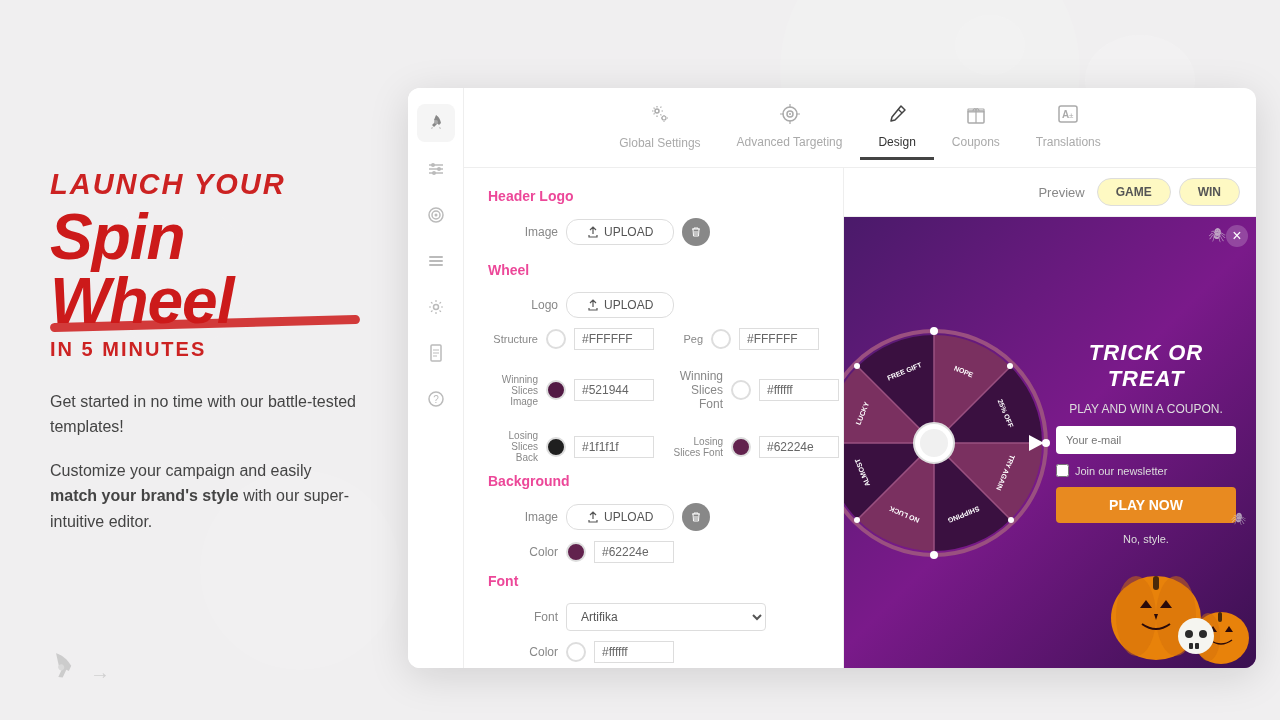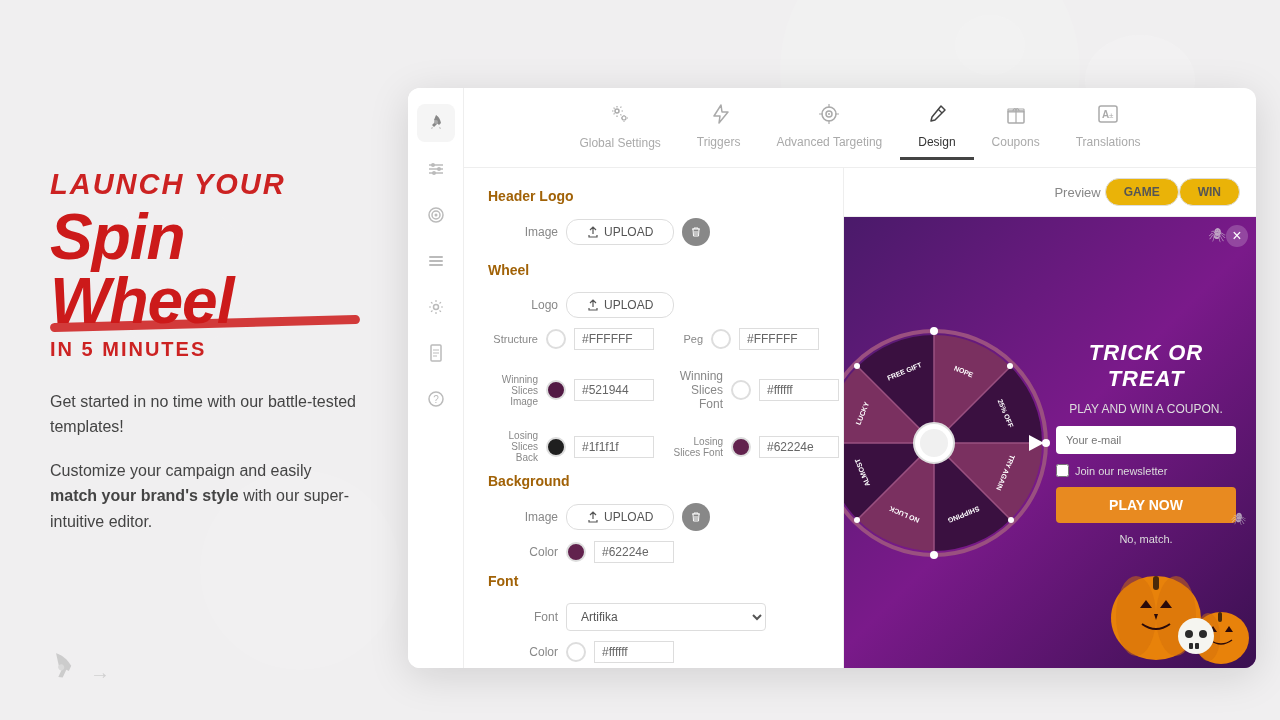--- a/index.html
+++ b/index.html
@@ -150,21 +150,21 @@
     
     .settings-panel {
       width: 380px;
       padding: 20px 24px;
       overflow-y: auto;
       border-right: 1px solid #eee;
       flex-shrink: 0;
     }
 
     .section-title {
-      color: #a16207;
+      color: #ec4899;
       font-size: 14px;
       font-weight: 600;
       margin-bottom: 14px;
     }
 
     .form-row {
       display: flex;
       align-items: center;
       margin-bottom: 10px;
       gap: 8px;
@@ -235,37 +235,38 @@
     
     .preview-panel {
       flex: 1;
       display: flex;
       flex-direction: column;
       overflow: hidden;
     }
     .preview-toolbar {
       display: flex;
       align-items: center;
+      gap: 8px;
       padding: 10px 16px;
       border-bottom: 1px solid #eee;
       justify-content: flex-end;
     }
     .preview-label {
       font-size: 13px;
       color: #888;
       margin-right: 4px;
     }
     .preview-btn {
       padding: 6px 18px;
       border-radius: 20px;
       border: 1px solid #ddd;
       font-size: 12px;
       font-weight: 600;
       cursor: pointer;
-      background: #eab308;
+      background: #fef9c3;
       color: #555;
     }
 
     
     .preview-content {
       flex: 1;
       background: #6a2c7a;
       position: relative;
       overflow: hidden;
       display: flex;
@@ -472,28 +473,20 @@
       <div class="nav-item">
         <span class="nav-icon">
           <svg width="24" height="24" viewBox="0 0 24 24">
             <circle cx="9" cy="9" r="2" fill="none" stroke="#aaa" stroke-width="1.5"></circle>
             <path d="M9 4v1.5M9 13.5V15M4 9h1.5M13.5 9H15M5.6 5.6l1 1M12.4 12.4l1 1M5.6 12.4l1-1M12.4 5.6l1-1" stroke="#aaa" stroke-width="1.2"></path>
             <circle cx="16" cy="16" r="2" fill="none" stroke="#aaa" stroke-width="1.2"></circle>
             <path d="M16 13v1M16 19v1M13 16h1M19 16h1" stroke="#aaa" stroke-width="1"></path>
           </svg>
         </span>
         <span>Global Settings</span>
-      </div>
-      <div class="nav-item">
-        <span class="nav-icon">
-          <svg width="22" height="22" viewBox="0 0 22 22">
-            <path d="M13 2L6 13h6l-1 7 9-11h-6L13 2z" fill="none" stroke="#aaa" stroke-width="1.5" stroke-linejoin="round"></path>
-          </svg>
-        </span>
-        <span>Triggers</span>
       </div>
       <div class="nav-item">
         <span class="nav-icon">
           <svg width="22" height="22" viewBox="0 0 22 22">
             <circle cx="11" cy="11" r="7" fill="none" stroke="#aaa" stroke-width="1.5"></circle>
             <circle cx="11" cy="11" r="3" fill="none" stroke="#aaa" stroke-width="1.5"></circle>
             <circle cx="11" cy="11" r="1" fill="#aaa"></circle>
             <line x1="11" y1="1" x2="11" y2="5" stroke="#aaa" stroke-width="1.2"></line>
             <line x1="11" y1="17" x2="11" y2="21" stroke="#aaa" stroke-width="1.2"></line>
             <line x1="1" y1="11" x2="5" y2="11" stroke="#aaa" stroke-width="1.2"></line>
@@ -721,21 +714,21 @@
           <div class="popup-form">
             <div class="close-btn">×</div>
             <div class="popup-title">TRICK OR TREAT</div>
             <div class="popup-subtitle">PLAY AND WIN A COUPON.</div>
             <input class="popup-email-input" type="text" placeholder="Your e-mail" style="">
             <div class="popup-checkbox-row">
               <input type="checkbox" style="">
               <span>Join our newsletter</span>
             </div>
             <button class="popup-play-btn">PLAY NOW</button>
-            <div class="popup-no-thanks">No, match.</div>
+            <div class="popup-no-thanks">No, style.</div>
           </div>
 
           <svg style="position:absolute;bottom:0;right:0;width:200px;height:160px" viewBox="0 0 200 160">
 
             <ellipse cx="100" cy="110" rx="45" ry="42" fill="#e8820a"></ellipse>
             <ellipse cx="80" cy="108" rx="20" ry="40" fill="#d4700a" opacity="0.5"></ellipse>
             <ellipse cx="120" cy="108" rx="20" ry="40" fill="#d4700a" opacity="0.5"></ellipse>
 
             <rect x="97" y="68" width="6" height="14" rx="3" fill="#4a2a0a"></rect>
 

